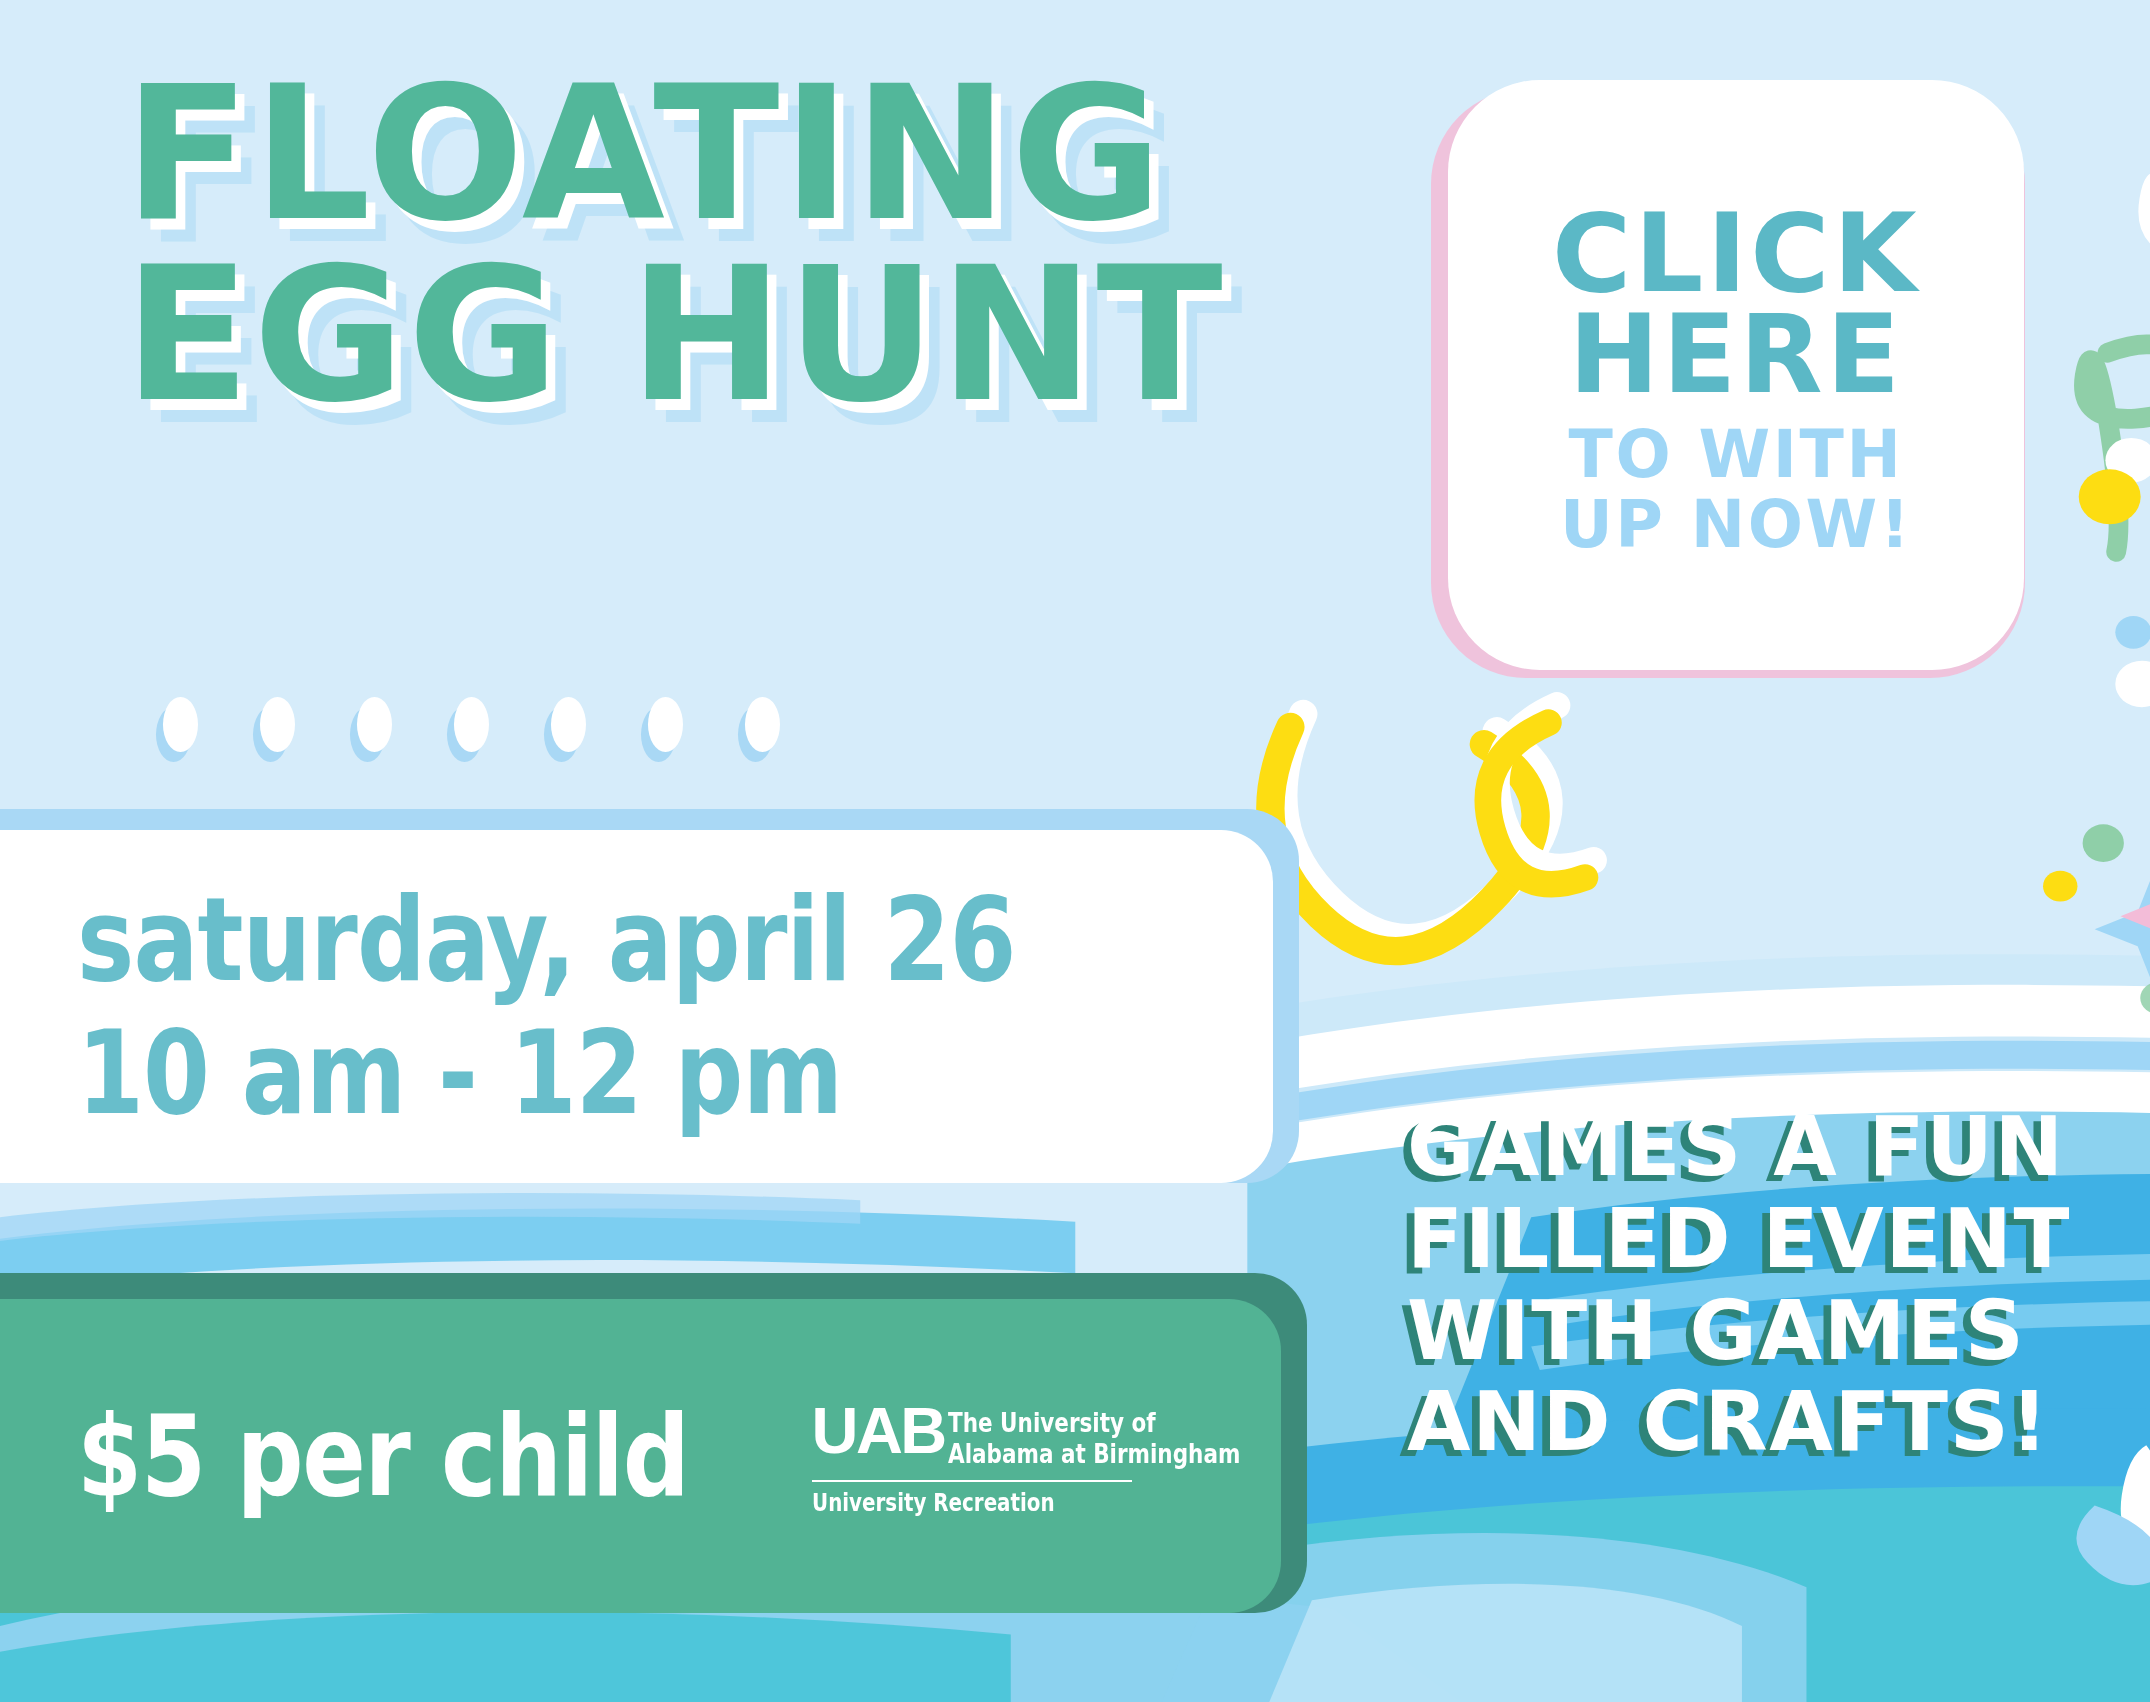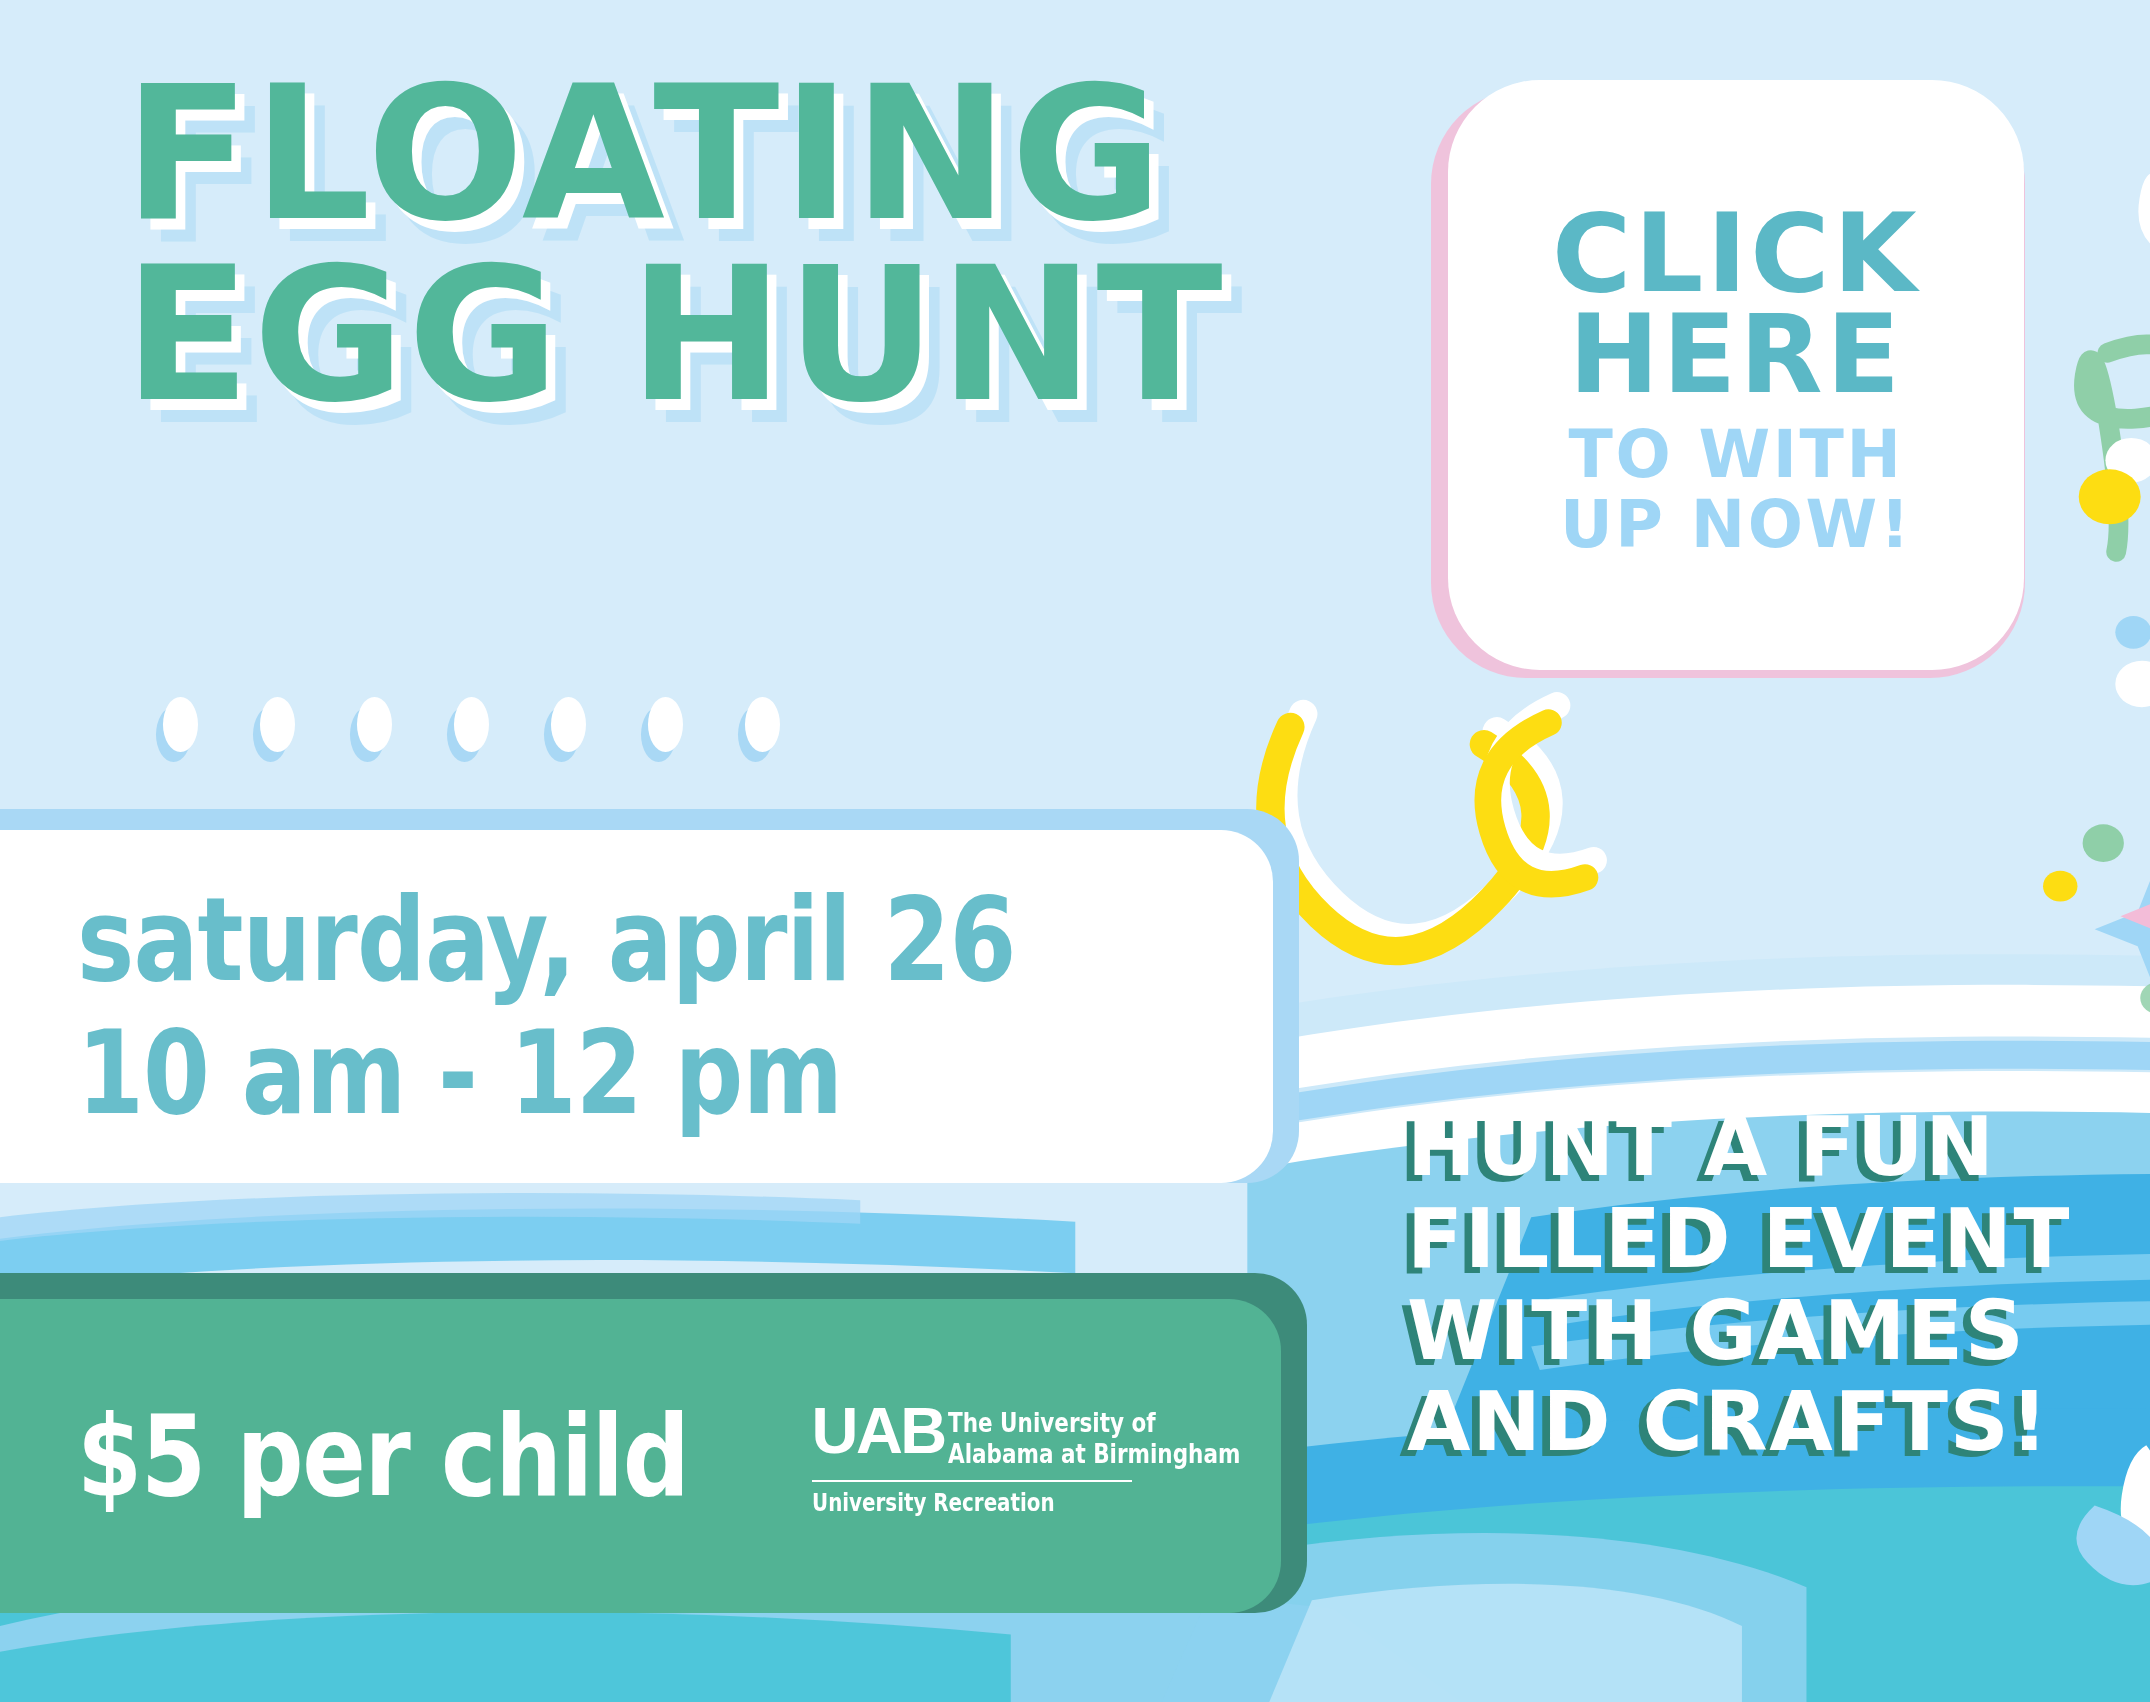--- a/index.html
+++ b/index.html
@@ -396,20 +396,20 @@
           <div>The University of</div>
           <div>Alabama at Birmingham</div>
         </div>
       </div>
       <div class="uab-rule"></div>
       <div class="uab-sub">University Recreation</div>
     </div>
   </div>
 
   <div class="tagline">
-    <div class="tag-line">HUNT A FUN</div>
+    <div class="tag-line">GAMES A FUN</div>
     <div class="tag-line">FILLED EVENT</div>
     <div class="tag-line">WITH GAMES</div>
     <div class="tag-line">AND CRAFTS!</div>
   </div>
 
 </div>
 
 
 </body></html>

